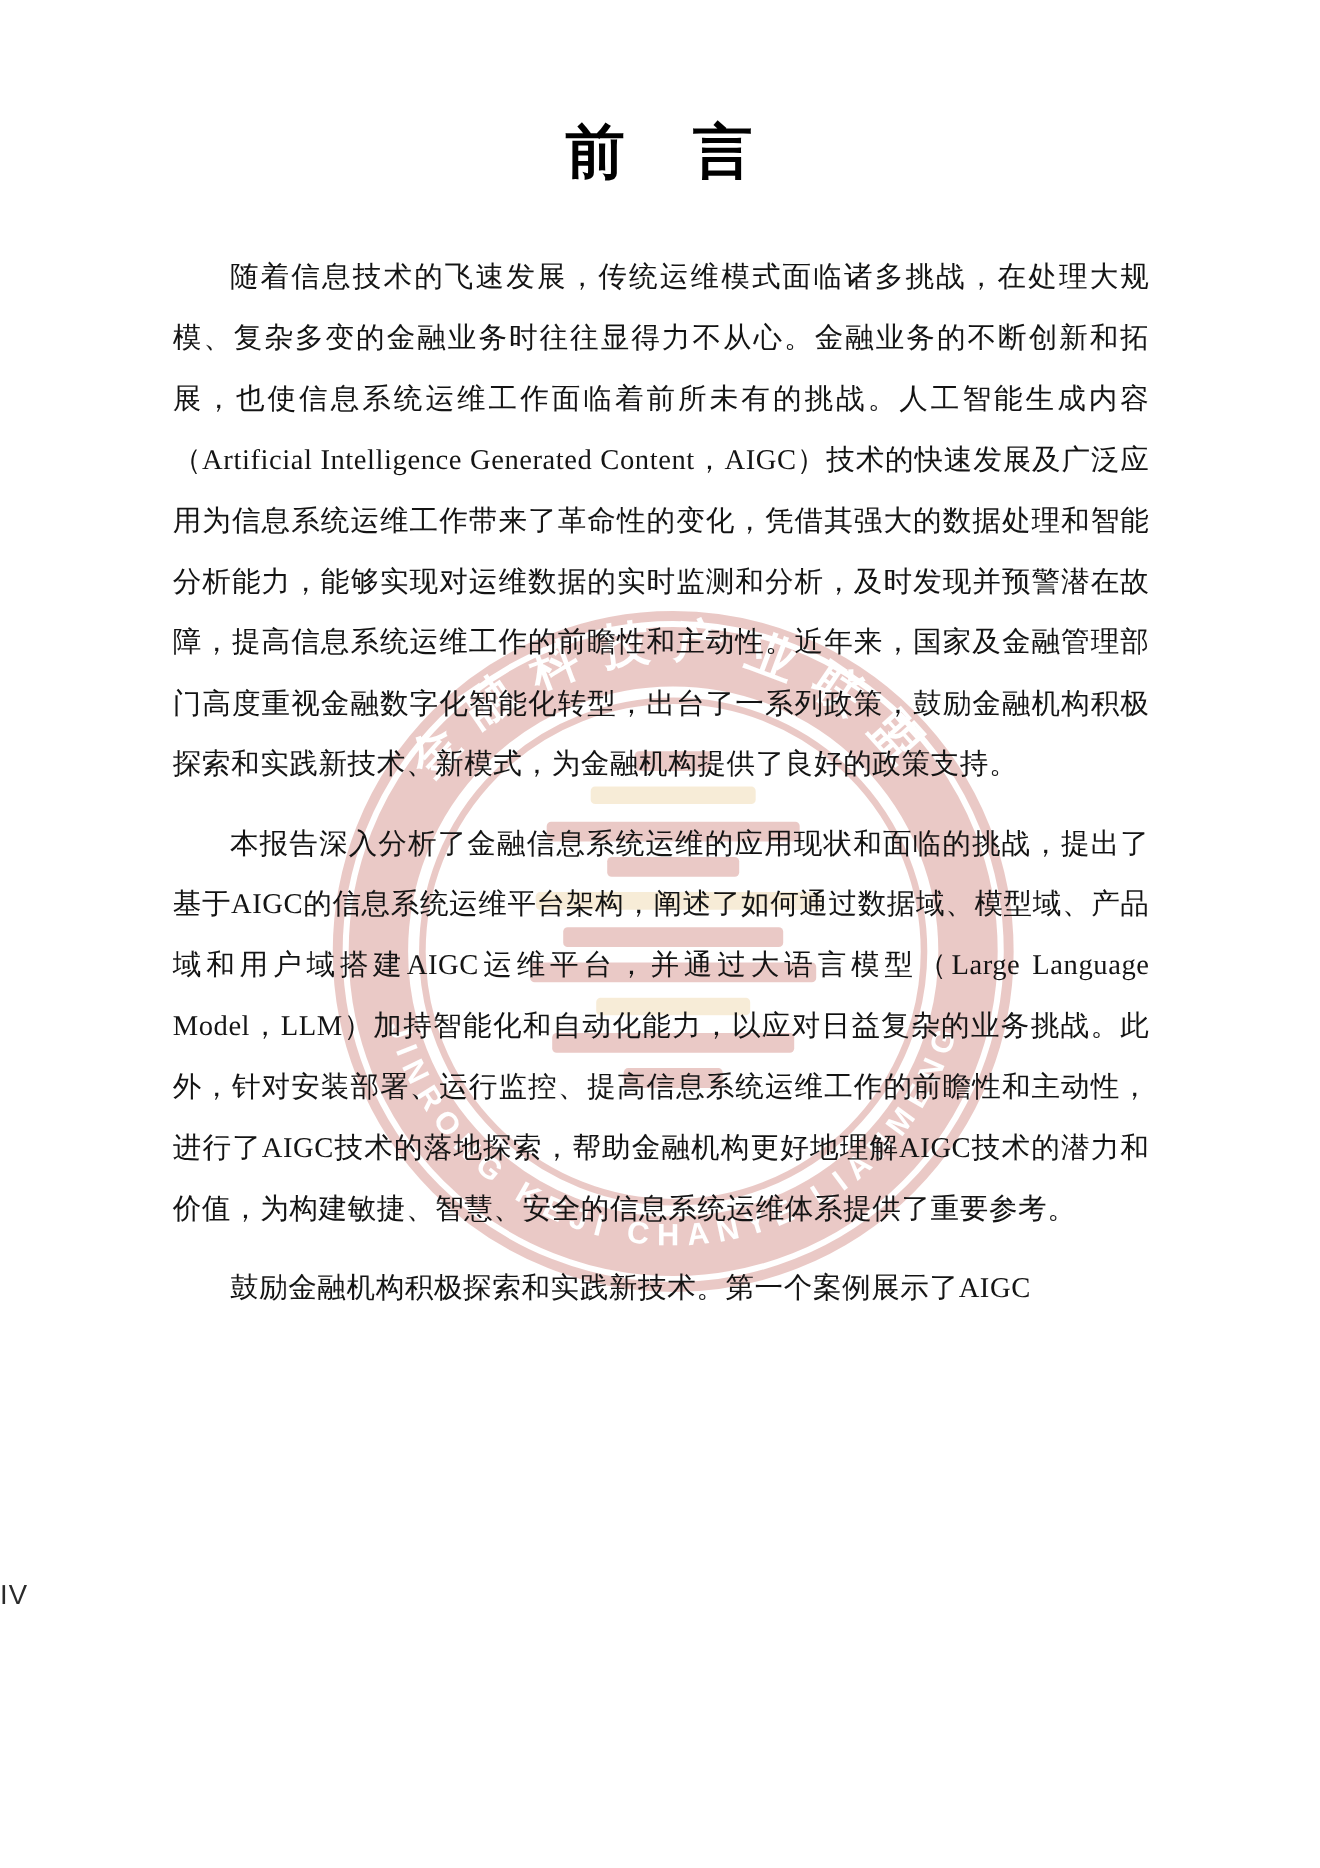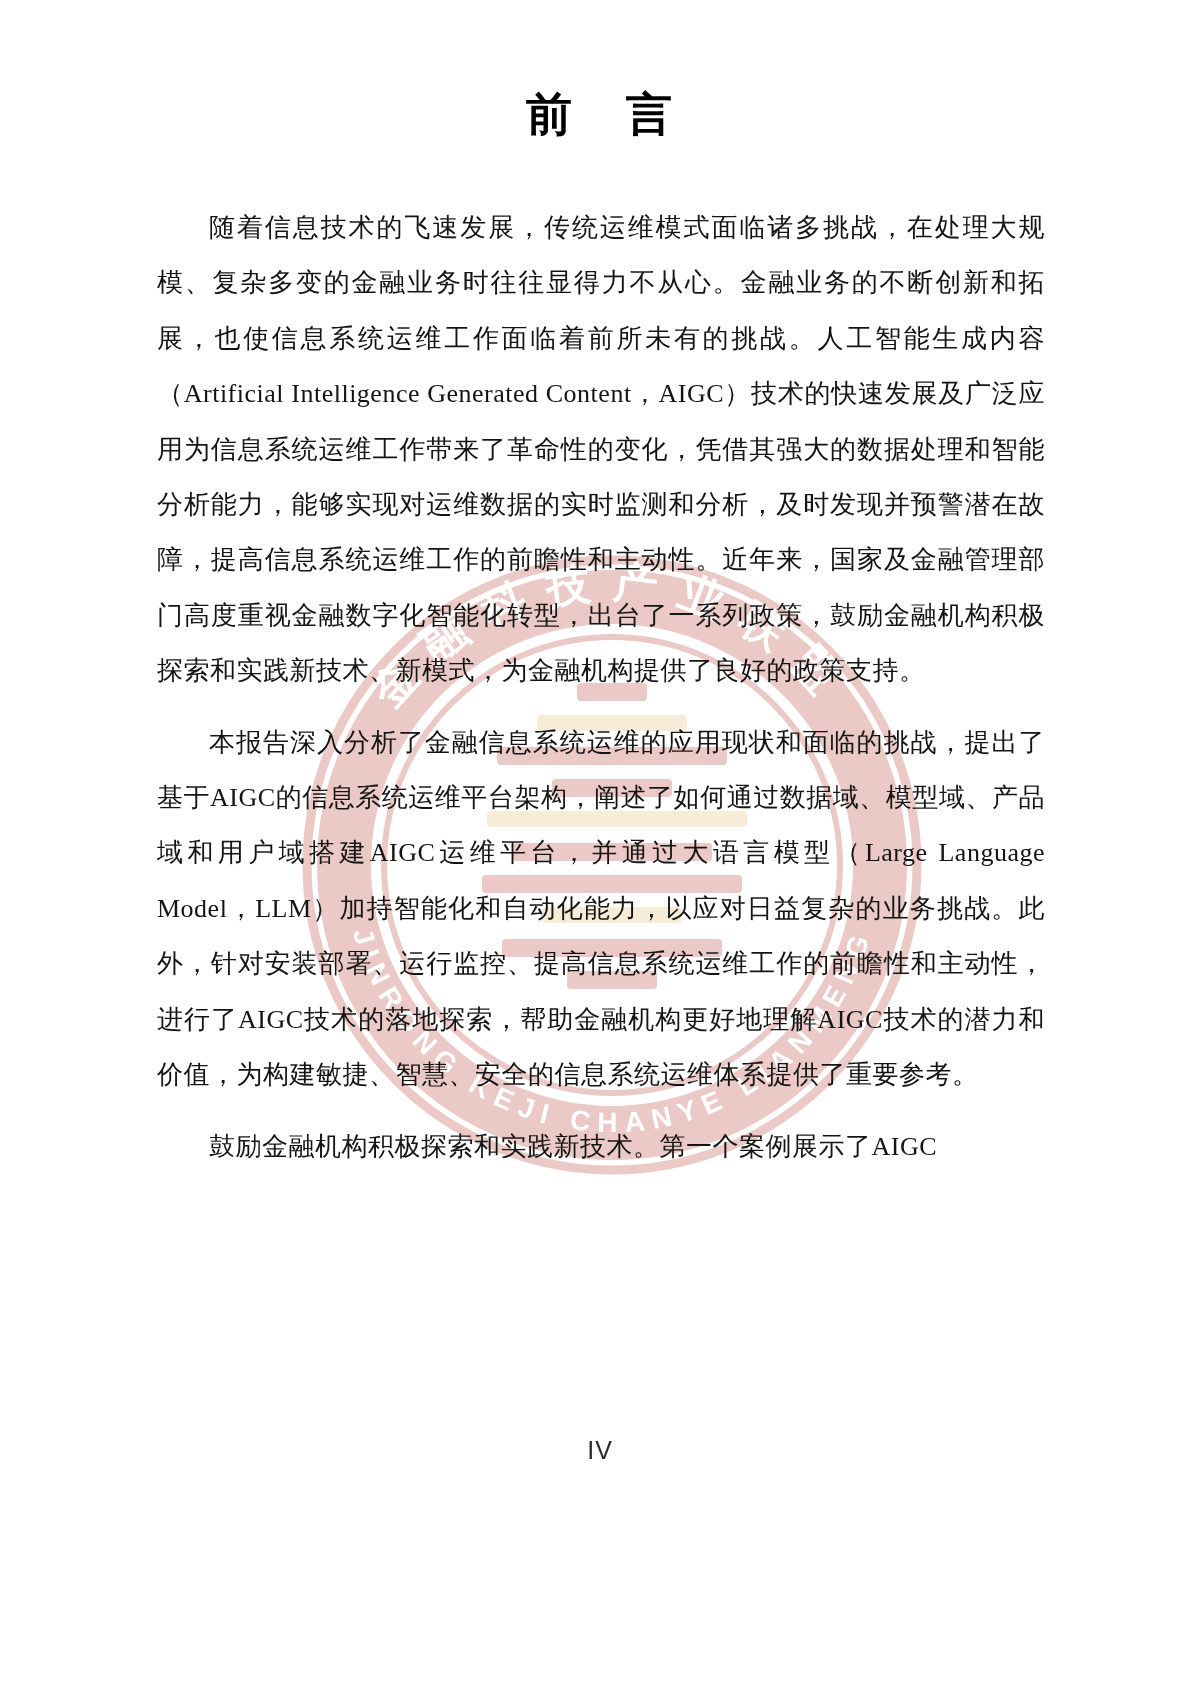--- a/index.html
+++ b/index.html
@@ -22,25 +22,25 @@
     pointer-events: none;
   }
   .content {
     position: absolute;
     left: 141px;
     top: 0;
     width: 920px;
   }
   .doc-title {
     margin: 0;
-    padding-top: 84px;
+    padding-top: 108px;
     text-align: center;
     font-family: "Liberation Sans", "DejaVu Sans", sans-serif;
     font-weight: 900;
-    font-size: 46px;
+    font-size: 54px;
     line-height: 60px;
     letter-spacing: 4px;
     color: #000000;
   }
   .body-text {
     margin-top: 56px;
   }
   .body-text p {
     margin: 16px;
     font-size: 26px;
@@ -48,21 +48,21 @@
     text-align: justify;
     text-justify: inter-ideograph;
     text-indent: 2em;
     letter-spacing: 0.5px;
   }
   .page-footer {
     position: absolute;
     left: 0;
     top: 1436px;
     width: 100%;
-    text-align: center;
+    text-align: left;
     font-family: "Liberation Sans", "DejaVu Sans", sans-serif;
     font-size: 25px;
     color: #2a2a2a;
     letter-spacing: 1px;
   }
 </style>
 </head>
 <body>
 
 <div class="page">

